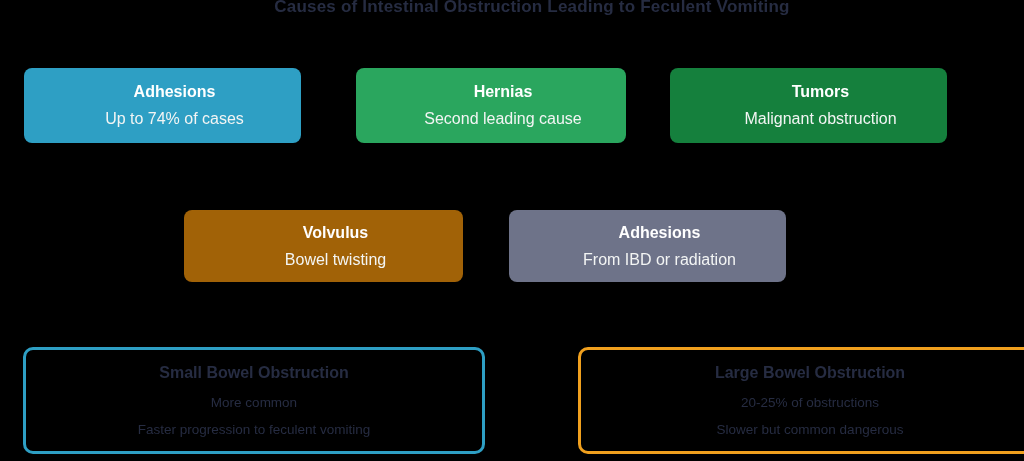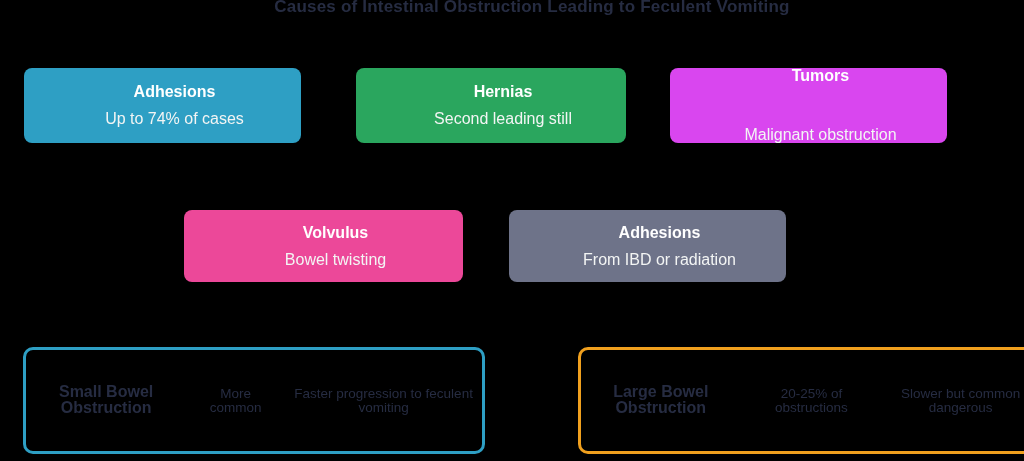--- a/index.html
+++ b/index.html
@@ -58,20 +58,21 @@
   
   .node-volvulus   { left: 164px; top: 210px; width: 279px; height: 72px; }
   .node-strictures { left: 489px; top: 210px; width: 277px; height: 72px; }
   
   .outline-node {
     position: absolute;
     border: 3px solid;
     border-radius: 10px;
     background: transparent;
     display: flex;
+    flex-direction: column;
     align-items: center;
     justify-content: center;
     gap: 13px;
     text-align: center;
     box-sizing: border-box;
     color: #262C42;
   }
   .outline-node .node-title {
     font-size: 16px;
     font-weight: bold;
@@ -92,29 +93,29 @@
 
   <div class="diagram-title">Causes of Intestinal Obstruction Leading to Feculent Vomiting</div>
 
   <div class="node node-adhesions" style="background-color: rgb(46, 159, 196);">
     <div class="node-title">Adhesions</div>
     <div class="node-sub">Up to 74% of cases</div>
   </div>
 
   <div class="node node-hernias" style="background-color: rgb(42, 166, 94);">
     <div class="node-title">Hernias</div>
-    <div class="node-sub">Second leading still</div>
+    <div class="node-sub">Second leading cause</div>
   </div>
 
-  <div class="node node-tumors" style="background-color: #d946ef; justify-content: space-between;">
+  <div class="node node-tumors" style="background-color: #15803d;">
     <div class="node-title">Tumors</div>
     <div class="node-sub">Malignant obstruction</div>
   </div>
 
-  <div class="node node-volvulus" style="background-color: #ec4899;">
+  <div class="node node-volvulus" style="background-color: #a16207;">
     <div class="node-title">Volvulus</div>
     <div class="node-sub">Bowel twisting</div>
   </div>
 
   <div class="node node-strictures" style="background-color: rgb(110, 115, 137);">
     <div class="node-title">Adhesions</div>
     <div class="node-sub">From IBD or radiation</div>
   </div>
 
   <div class="outline-node node-small-bowel" style="border-color: rgb(46, 159, 196);">

